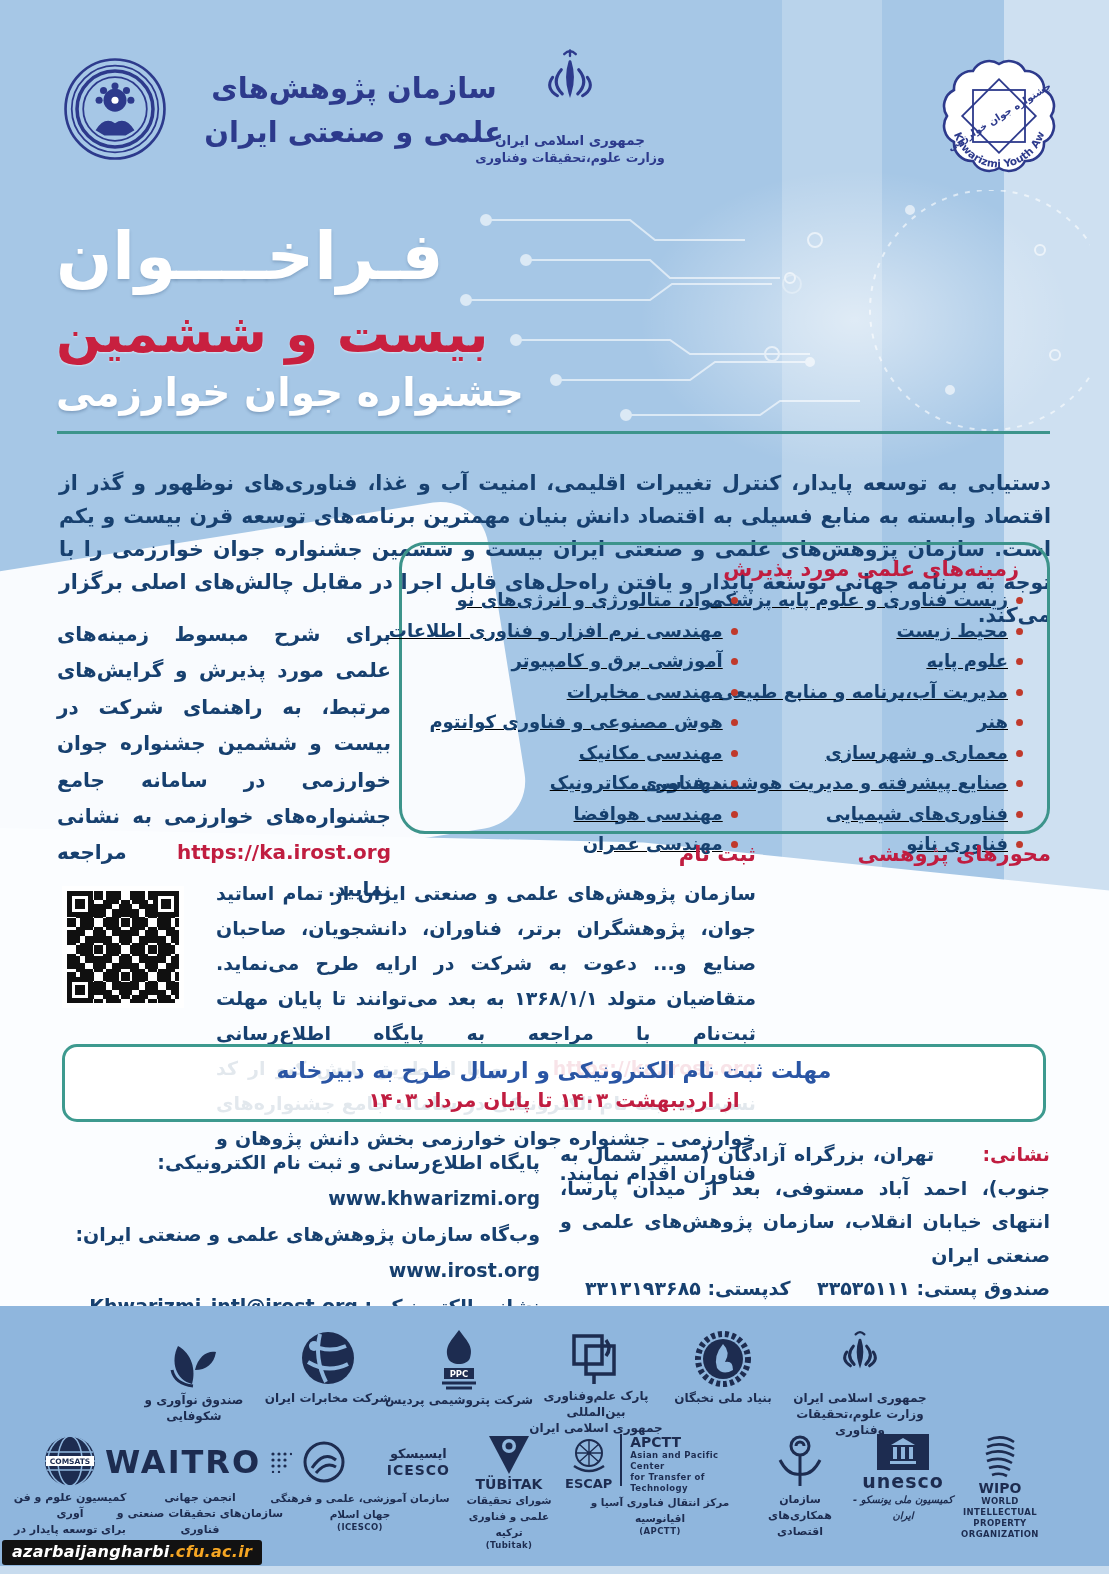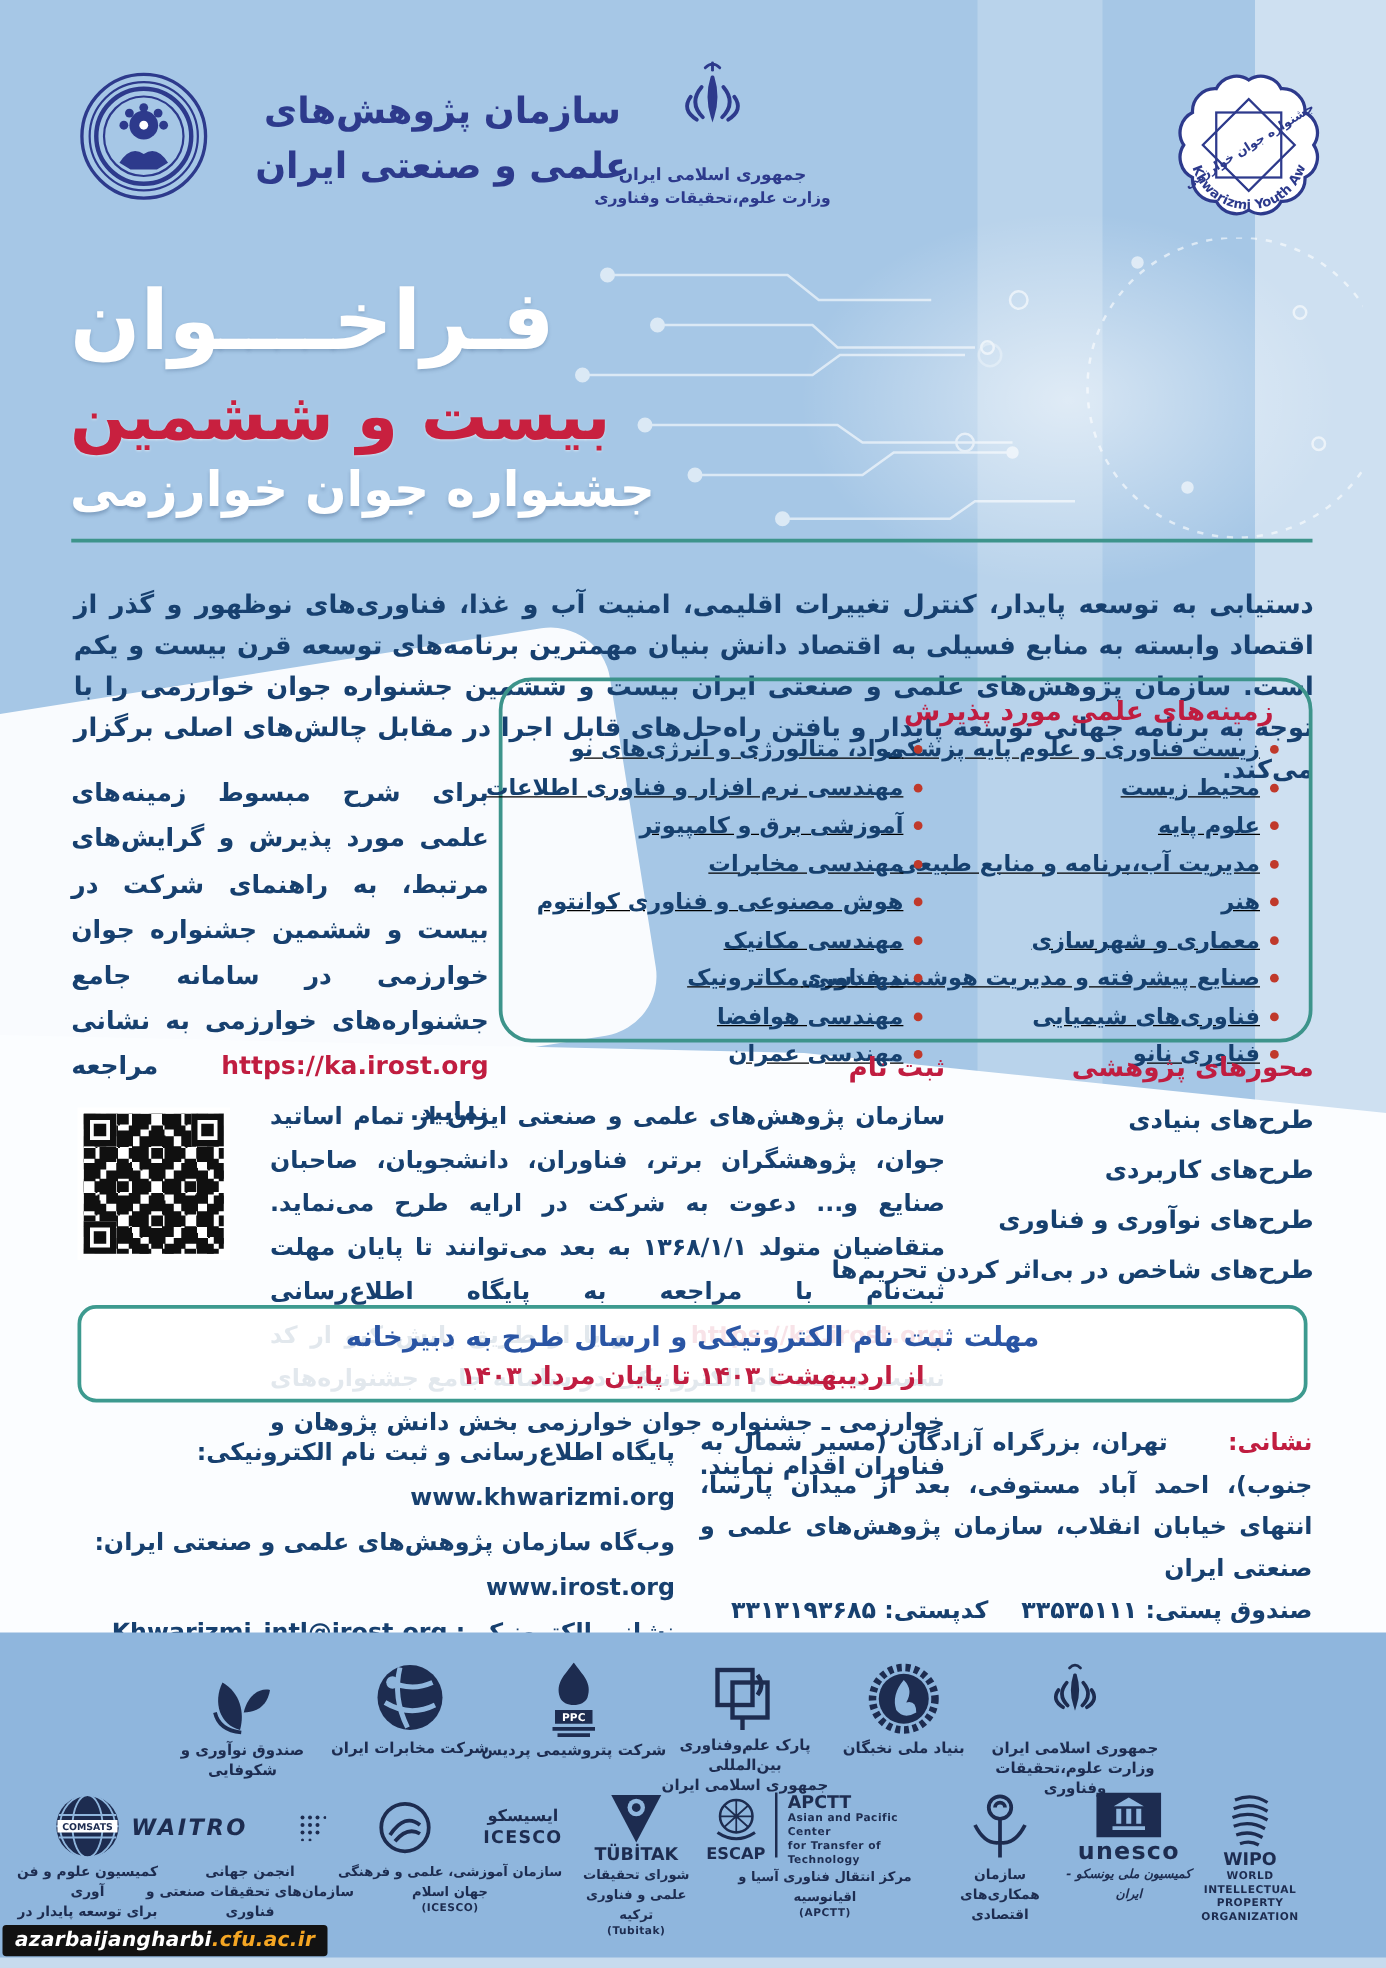--- a/index.html
+++ b/index.html
@@ -227,26 +227,20 @@
   </div>
 
   <p class="guide fa">
     <span>برای شرح مبسوط زمینه‌های علمی مورد پذیرش و گرایش‌های مرتبط، به راهنمای شرکت در بیست و ششمین جشنواره جوان خوارزمی در سامانه جامع جشنواره‌های خوارزمی به نشانی</span>
     <bdi class="latin red">https://ka.irost.org</bdi>
     <span>مراجعه نمایید.</span>
   </p>
 
   <div class="axes fa">
     <h3 class="red">محورهای پژوهشی</h3>
-    <ul>
-      <li>طرح‌های بنیادی</li>
-      <li>طرح‌های کاربردی</li>
-      <li>طرح‌های نوآوری و فناوری</li>
-      <li>طرح‌های شاخص در بی‌اثر کردن تحریم‌ها</li>
-    </ul>
   </div>
 
   <div class="reg fa">
     <h3 class="red">ثبت نام</h3>
     <p>
       <span>سازمان پژوهش‌های علمی و صنعتی ایران از تمام اساتید جوان، پژوهشگران برتر، فناوران، دانشجویان، صاحبان صنایع و... دعوت به شرکت در ارایه طرح می‌نماید. متقاضیان متولد ۱۳۶۸/۱/۱ به بعد می‌توانند تا پایان مهلت ثبت‌نام با مراجعه به پایگاه اطلاع‌رسانی</span>
       <bdi class="latin red">https://ka.irost.org</bdi>
       <span>و یا از طریق پایش کیو ار کد نسبت به ثبت نام الکترونیکی در سامانه جامع جشنواره‌های خوارزمی ـ جشنواره جوان خوارزمی بخش دانش پژوهان و فناوران اقدام نمایند.</span>
     </p>
   </div>
@@ -376,21 +370,21 @@
       </g>
       <rect x="3" y="22" width="48" height="10" fill="#fff"></rect>
       <text x="27" y="30" text-anchor="middle" font-size="7.5" font-weight="bold" fill="#1d2c50">COMSATS</text>
     </svg>
     <div class="cap" style="font-size:11px;">کمیسیون علوم و فن آوری</div>
     <div class="cap" style="font-size:11px;">برای توسعه پایدار در جنوب</div>
   </div>
 
   <div class="sp row2" style="left:200px;width:190px;">
     <div style="height:56px;display:flex;align-items:center;justify-content:center;gap:6px;">
-      <span class="logo-word" style="font-size:18px;letter-spacing:2px;font-style:italic;">WAITRO</span>
+      <span class="logo-word" style="font-size:32px;letter-spacing:2px;">WAITRO</span>
       <svg width="22" height="22" viewBox="0 0 22 22">
         <g fill="#1d2c50">
           <circle cx="3" cy="3" r="1.6"></circle>
             <circle cx="9" cy="3" r="1.6"></circle>
             <circle cx="15" cy="3" r="1.6"></circle>
             <circle cx="21" cy="3" r="1.2"></circle>
           <circle cx="3" cy="9" r="1.6"></circle>
             <circle cx="9" cy="9" r="1.6"></circle>
             <circle cx="15" cy="9" r="1.6"></circle>
           <circle cx="3" cy="15" r="1.6"></circle>

